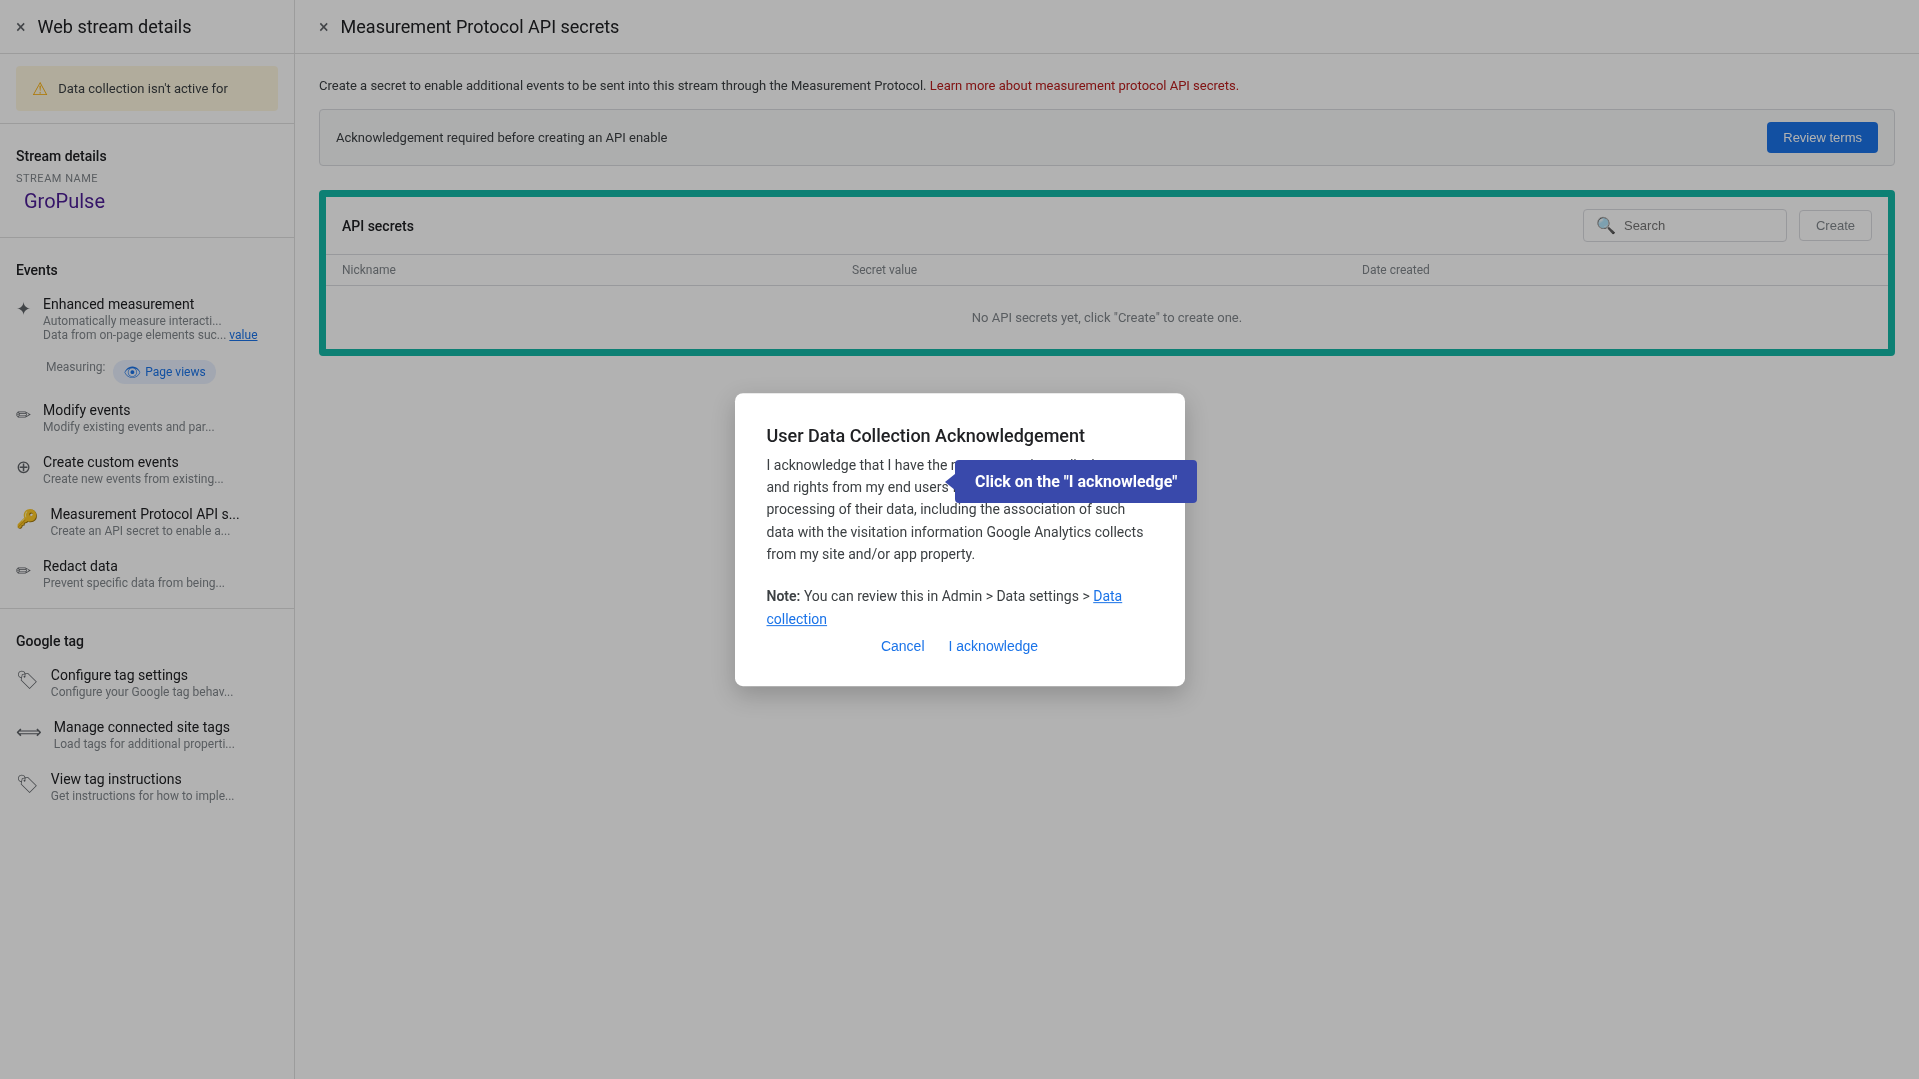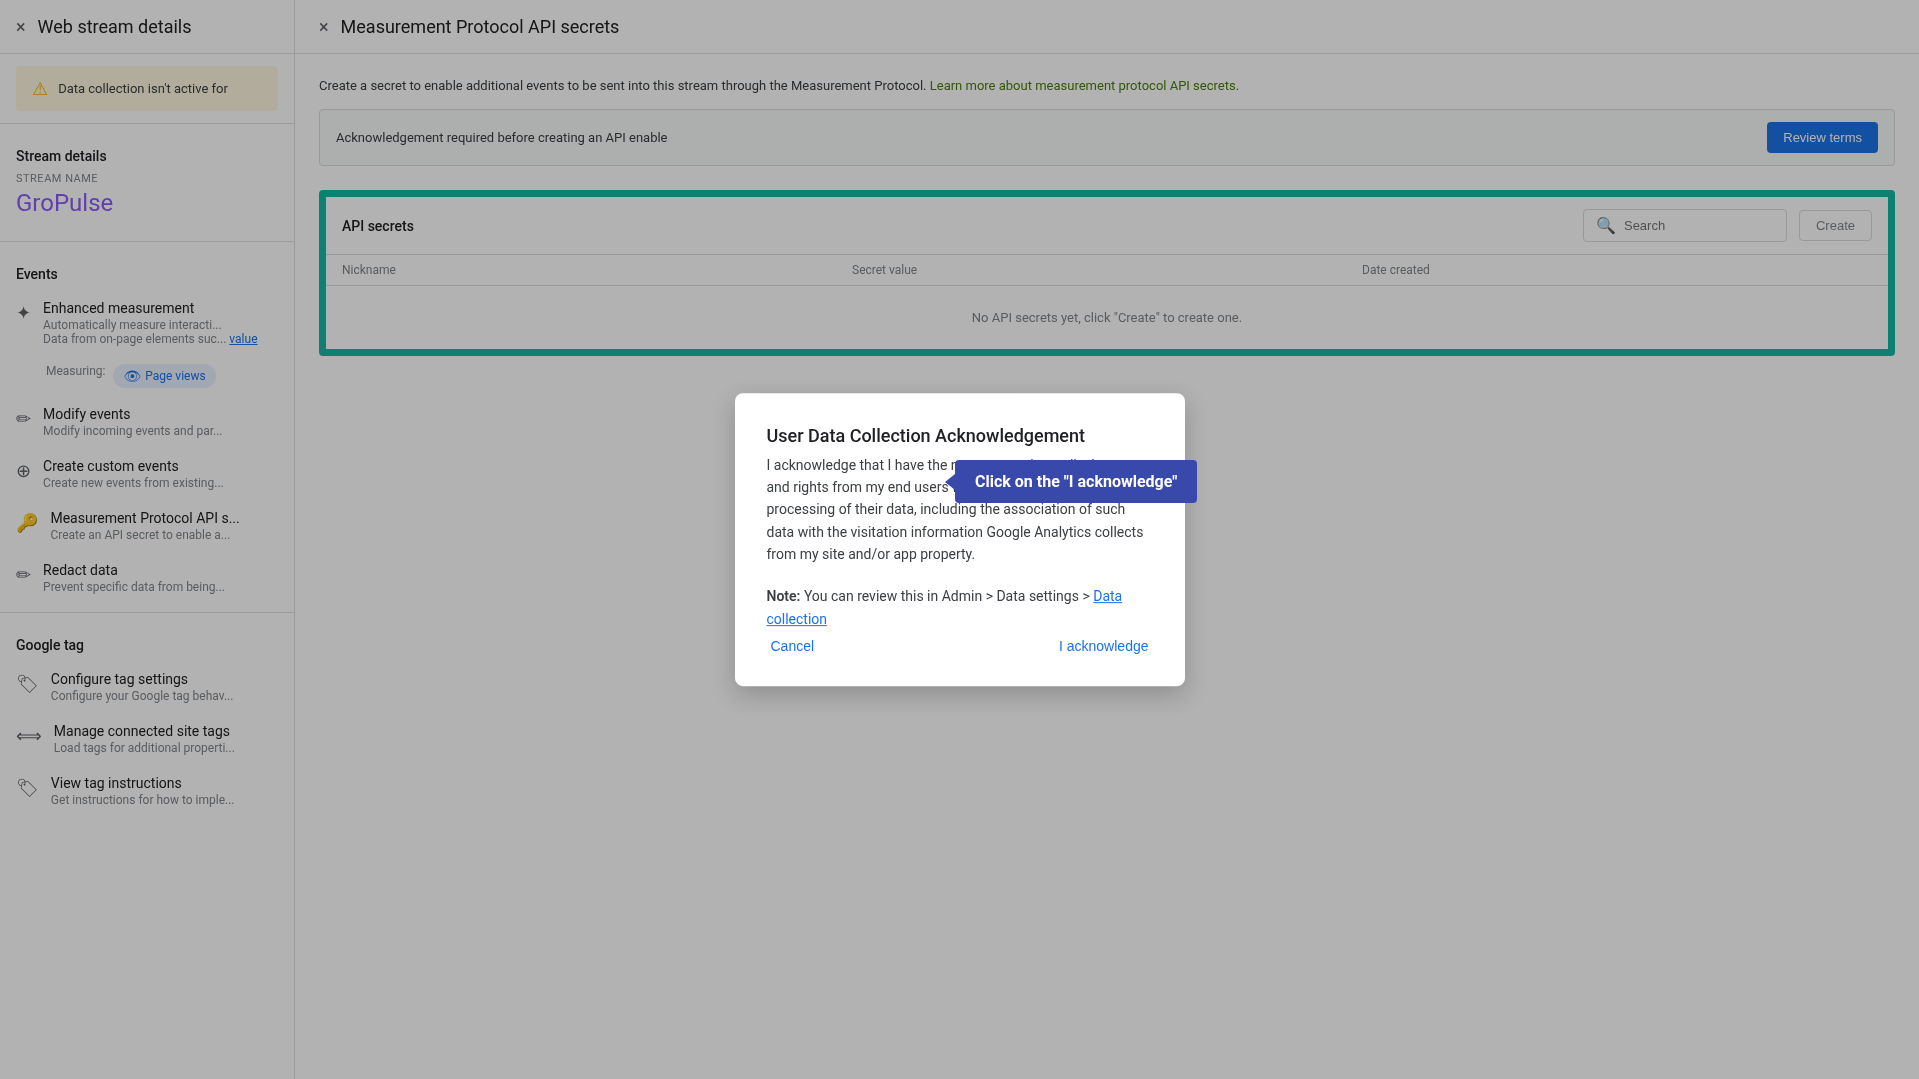--- a/index.html
+++ b/index.html
@@ -68,24 +68,24 @@
 
     .stream-name-label {
       font-size: 11px;
       color: #80868b;
       text-transform: uppercase;
       letter-spacing: 0.5px;
       padding: 0 16px 4px;
     }
 
     .stream-name-value {
-      font-size: 24px;
+      font-size: 20px;
       font-weight: 400;
-      color: #8b5cf6;
-      padding: 0 16px 16px;
+      color: #4c1d95;
+      padding: 0 24px 16px;
     }
 
     .divider {
       height: 1px;
       background: #e0e0e0;
       margin: 8px 0;
     }
 
     .section-header {
       font-size: 14px;
@@ -188,21 +188,21 @@
       padding: 24px;
     }
 
     .description-text {
       font-size: 13px;
       color: #3c4043;
       margin-bottom: 16px;
     }
 
     .description-text a {
-      color: #4d7c0f;
+      color: #b91c1c;
       text-decoration: none;
     }
 
     .acknowledgement-bar {
       display: flex;
       align-items: center;
       justify-content: space-between;
       background: #f8f9fa;
       border: 1px solid #dadce0;
       border-radius: 4px;
@@ -356,21 +356,21 @@
     }
 
     .modal-note a {
       color: #1a73e8;
       text-decoration: underline;
     }
 
     .modal-actions {
       display: flex;
       align-items: center;
-      justify-content: space-between;
+      justify-content: center;
       gap: 16px;
     }
 
     .cancel-btn {
       background: transparent;
       border: none;
       color: #1a73e8;
       font-size: 14px;
       cursor: pointer;
       padding: 8px 4px;
@@ -446,21 +446,21 @@
     <div class="measuring-chip">
       <span class="measuring-chip-icon">👁</span>
       <span class="measuring-chip-text">Page views</span>
     </div>
   </div>
 
   <div class="menu-item">
     <span class="menu-item-icon">✏</span>
     <div class="menu-item-content">
       <div class="menu-item-title">Modify events</div>
-      <div class="menu-item-subtitle">Modify incoming events and par...</div>
+      <div class="menu-item-subtitle">Modify existing events and par...</div>
     </div>
   </div>
 
   <div class="menu-item">
     <span class="menu-item-icon">⊕</span>
     <div class="menu-item-content">
       <div class="menu-item-title">Create custom events</div>
       <div class="menu-item-subtitle">Create new events from existing...</div>
     </div>
   </div>

